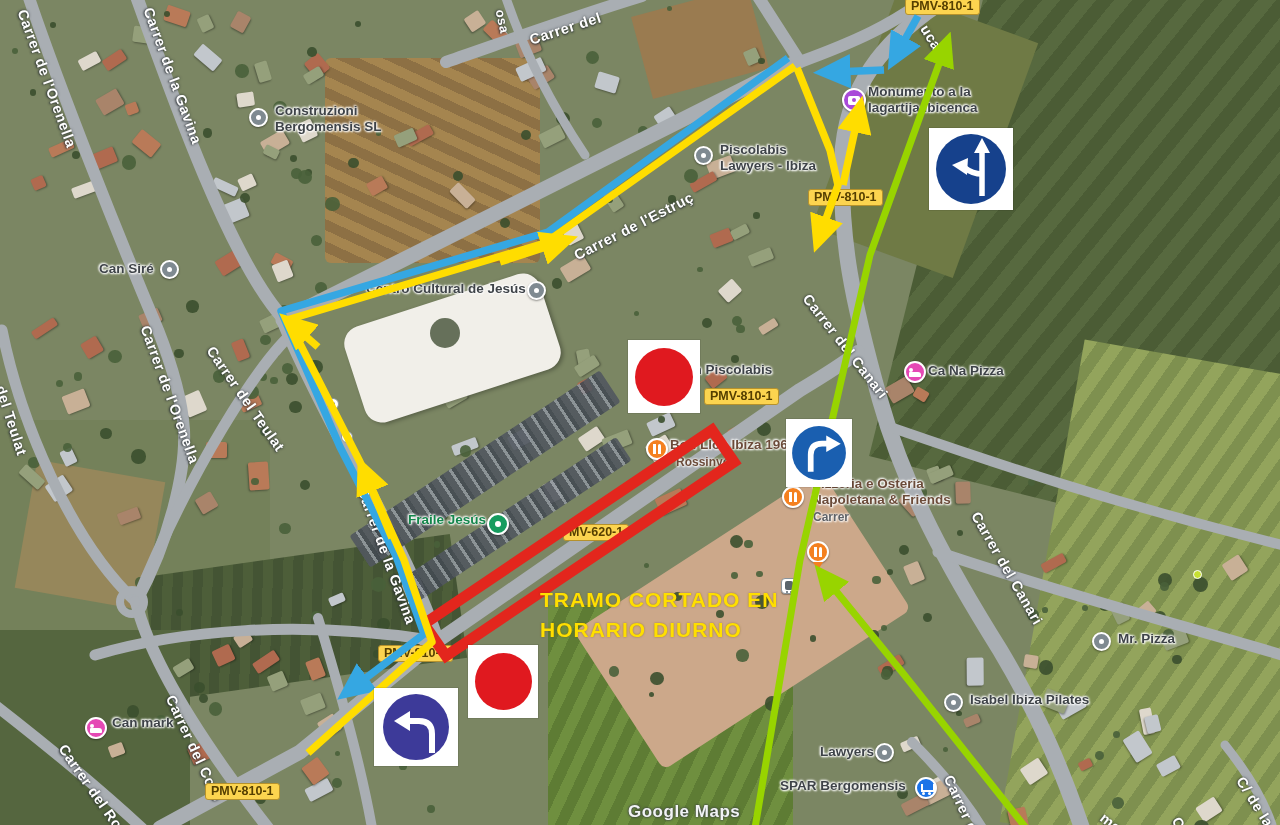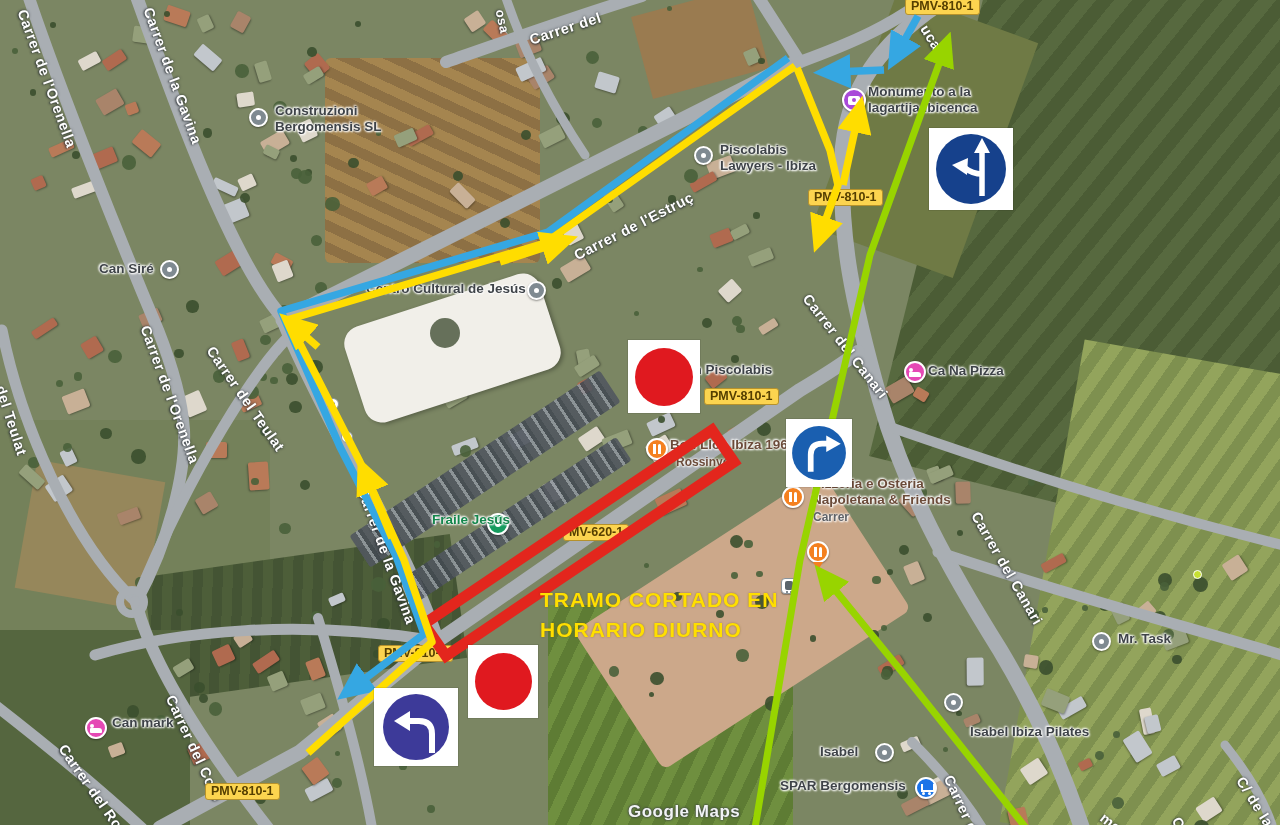--- a/index.html
+++ b/index.html
@@ -445,26 +445,26 @@
 Lawyers - Ibiza</div>
     <div class="poi-label" style="left:868px;top:84px;">Monumento a la
 lagartija Ibicenca</div>
     <div class="poi-label" style="left:928px;top:363px;">Ca Na Pizza</div>
     <div class="poi-label" style="left:686px;top:362px;">an Piscolabis</div>
     <div class="poi-label resto" style="left:670px;top:437px;">Bon Lloc Ibiza 196</div>
     <div class="poi-sub resto" style="left:676px;top:455px;">Rossinyol</div>
     <div class="poi-label resto" style="left:812px;top:476px;">Pizzeria e Osteria
 Napoletana &amp; Friends</div>
     <div class="poi-sub" style="left:813px;top:510px;">Carrer</div>
-    <div class="poi-label" style="left:1118px;top:631px;">Mr. Task</div>
-    <div class="poi-label" style="left:970px;top:724px;text-align:center;">Isabel Ibiza Pilates</div>
-    <div class="poi-label" style="left:820px;top:744px;">Isabel</div>
+    <div class="poi-label" style="left:1118px;top:631px;">Mr. Pizza</div>
+    <div class="poi-label" style="left:970px;top:692px;text-align:center;">Isabel Ibiza Pilates</div>
+    <div class="poi-label" style="left:820px;top:744px;">Lawyers</div>
     <div class="poi-label" style="left:780px;top:778px;">SPAR Bergomensis</div>
     <div class="poi-label" style="left:112px;top:715px;">Can mark</div>
-    <div class="poi-label green" style="left:408px;top:512px;margin-left:24px;">Fraile Jesús</div>
+    <div class="poi-label green" style="left:408px;top:512px;">Fraile Jesús</div>
 
     <div class="badge" style="left:905px;top:-2px;">PMV-810-1</div>
     <div class="badge" style="left:808px;top:189px;">PMV-810-1</div>
     <div class="badge" style="left:704px;top:388px;">PMV-810-1</div>
     <div class="badge" style="left:563px;top:524px;">MV-620-1</div>
     <div class="badge" style="left:378px;top:645px;">PMV-810-1</div>
     <div class="badge" style="left:205px;top:783px;">PMV-810-1</div>
   </div>
 
   <svg class="layer" width="1280" height="825" viewBox="0 0 1280 825">

